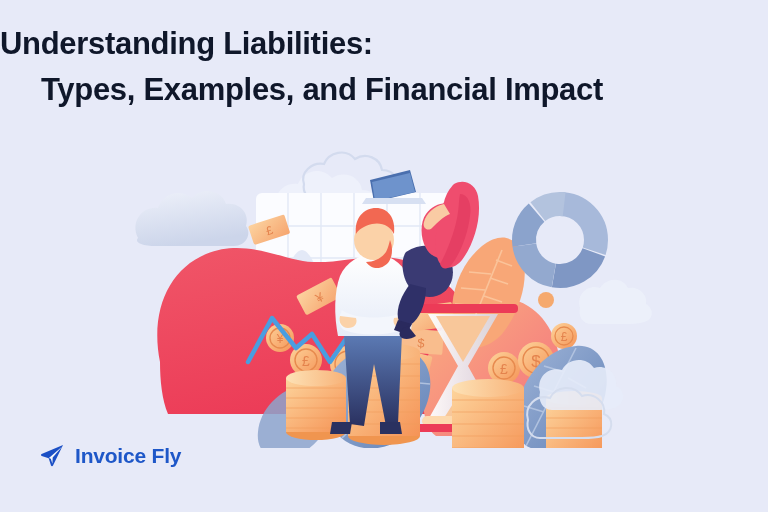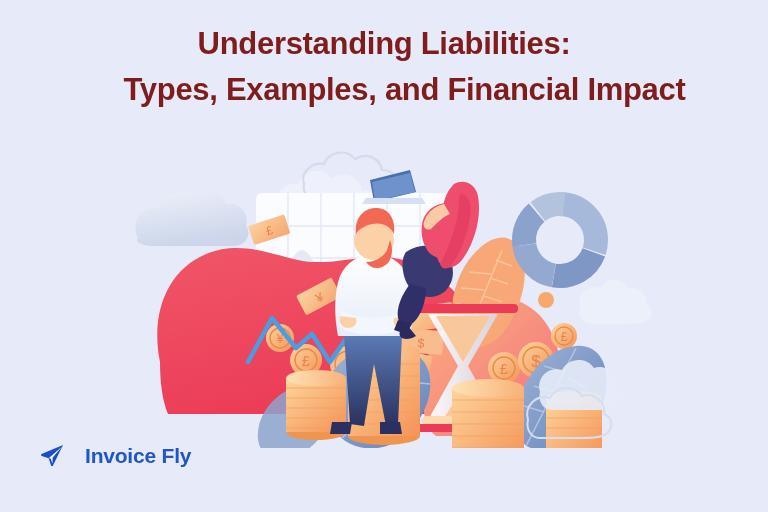--- a/index.html
+++ b/index.html
@@ -7,39 +7,39 @@
     width:768px;height:512px;overflow:hidden;
     background:#e7eaf8;
     font-family:"Liberation Sans","DejaVu Sans",sans-serif;
     position:relative;
   }
   .canvas{position:relative;width:768px;height:512px;}
 
   
   .title-block{
     position:absolute;left:0;top:26px;width:768px;
-    text-align:center;
-    color:#7f1d1d;
+    text-align:left;
+    color:#0f172a;
     font-weight:bold;
     font-size:31px;
     line-height:35px;
     letter-spacing:-0.3px;
     font-stretch:condensed;
   }
   .title-line{display:block;white-space:nowrap;}
   .title-line.l2{margin-top:11px;margin-left:41px;}
 
   
   .illo{position:absolute;left:108px;top:148px;width:560px;height:300px;}
   .illo svg{display:block;width:560px;height:300px;}
 
   
   .logo{
     position:absolute;left:38px;top:442px;
-    display:flex;align-items:center;gap:19px;
+    display:flex;align-items:center;gap:9px;
   }
   .logo-mark{width:28px;height:28px;display:block;}
   .logo-text{
     color:#1e57c8;font-weight:bold;font-size:21px;
     letter-spacing:-0.2px;line-height:28px;
     font-stretch:condensed;
   }
 </style>
 </head>
 <body>

